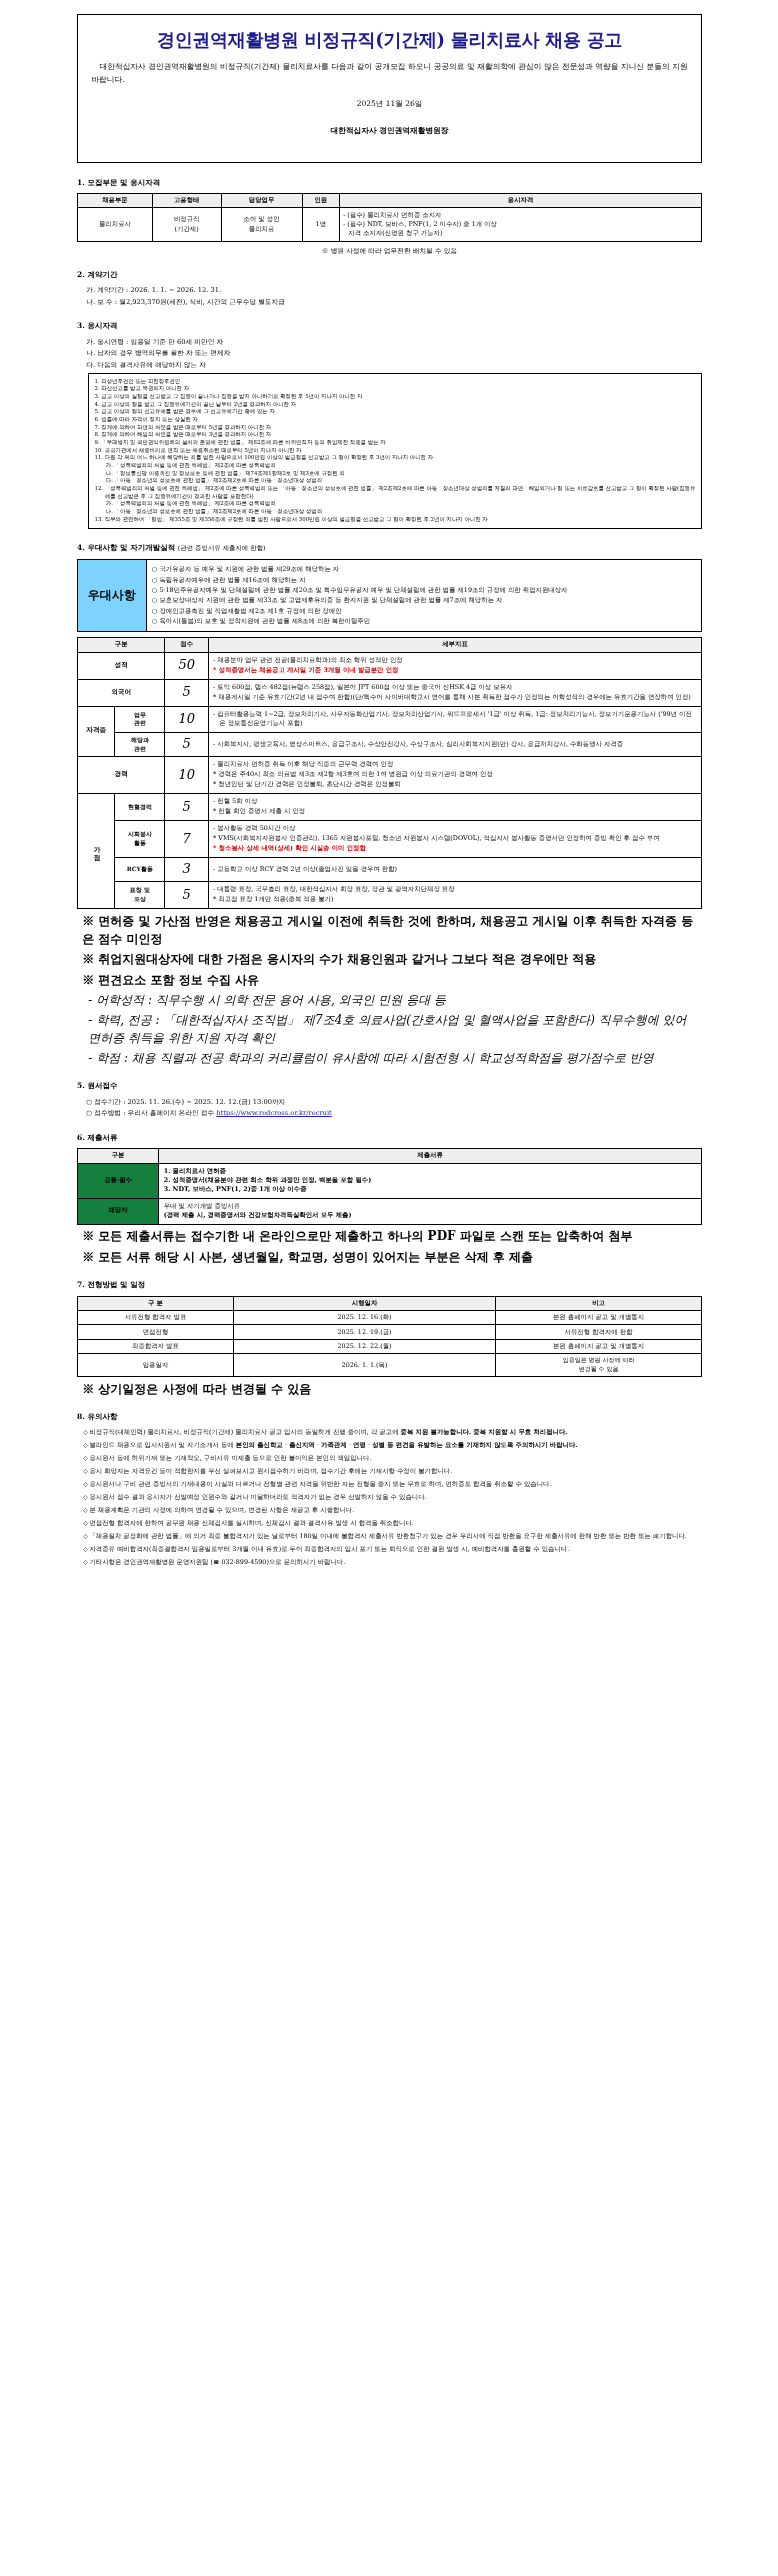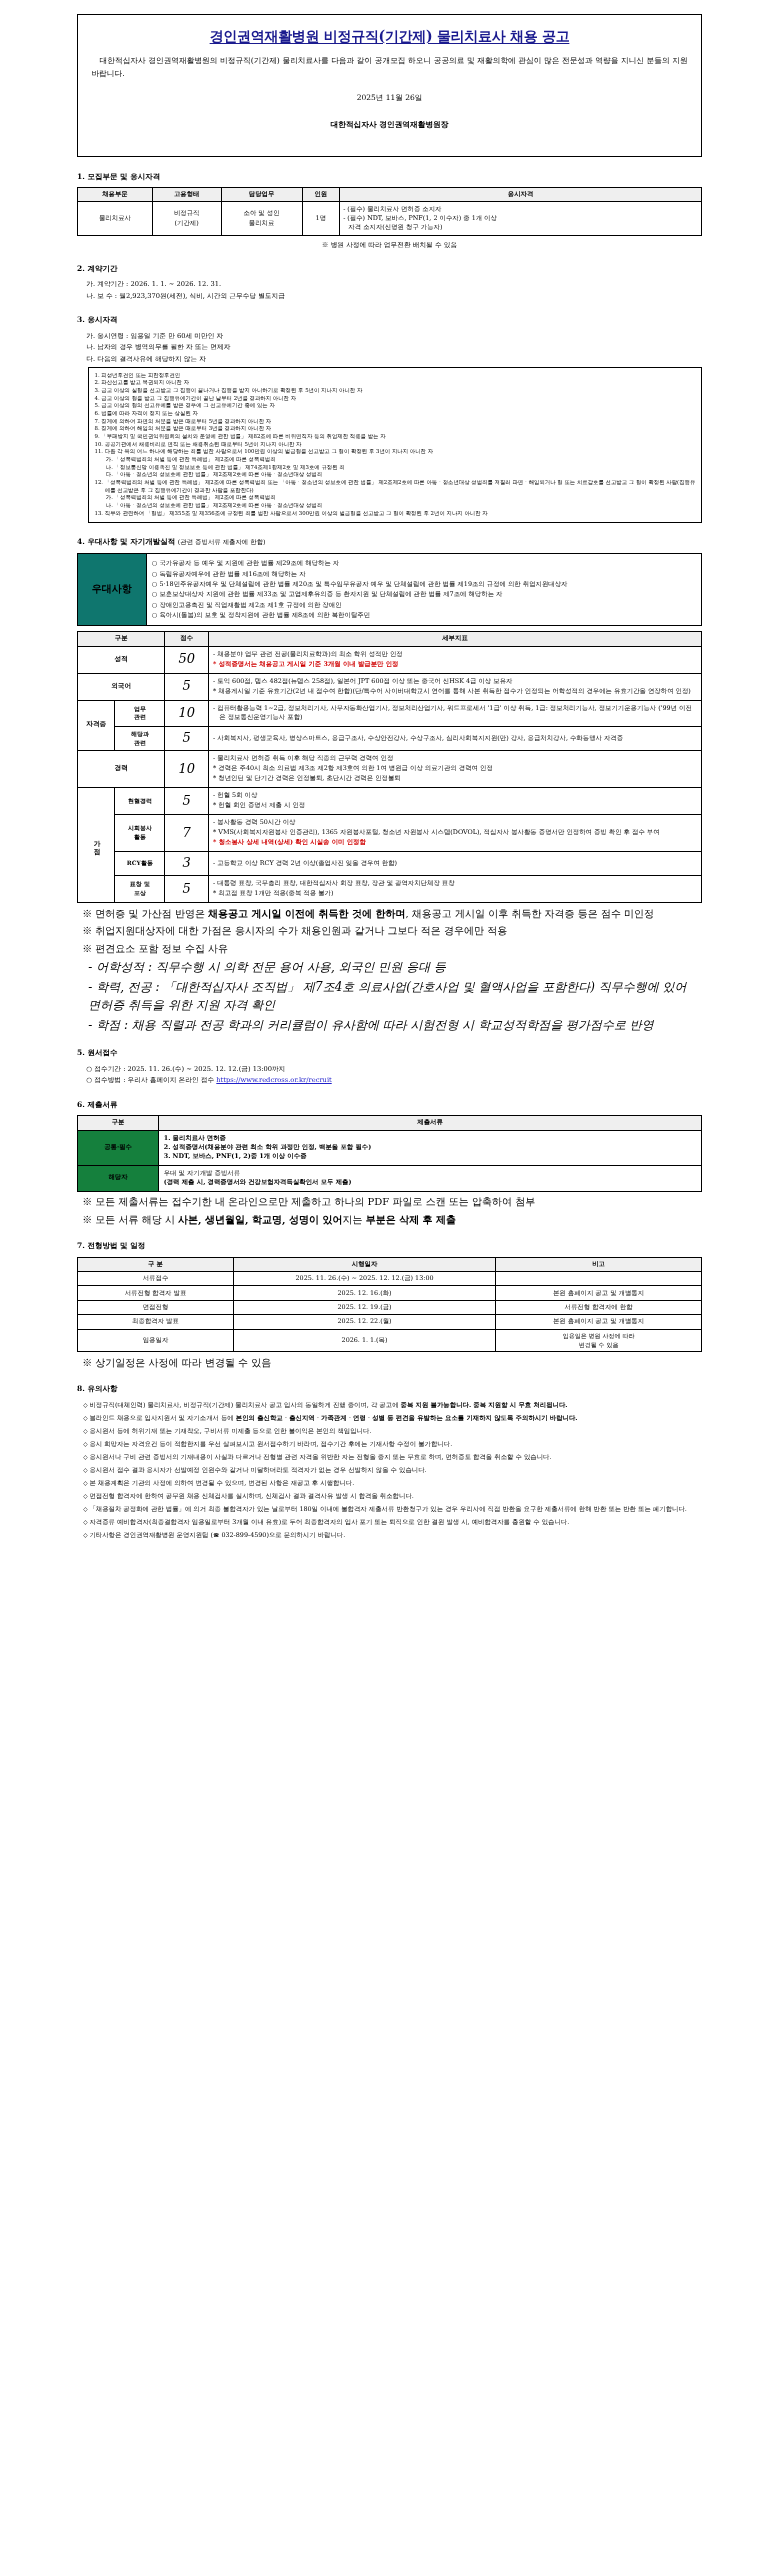--- a/index.html
+++ b/index.html
@@ -22,26 +22,25 @@
   }
 
   
   .title-box {
     border: 0.8px solid #000;
     padding: 7.2px 13.4px 9.3px 13.4px;
     margin-bottom: 4.1px;
   }
   .doc-title {
     text-align: center;
-    font-size: 14px;
+    font-size: 18px;
     font-weight: bold;
     color: #1b1b8f;
     letter-spacing: -0.3px;
     margin: 3.1px 0 7.2px 0;
-    text-decoration: underline;
     text-underline-offset: 2.1px;
   }
   .intro {
     font-size: 7.7px;
     line-height: 1.75;
     text-indent: 8.2px;
     text-align: justify;
     margin: 0 0 11.3px 0;
   }
   .sign-date {
@@ -60,21 +59,21 @@
   .sec-h {
     font-size: 7.5px;
     font-weight: bold;
     margin: 13.4px 0 5.2px 0;
   }
   .sec-h .sub {
     font-weight: normal;
     font-size: 6.4px;
   }
   .lvl1 { margin: 1.5px 0 1.5px 9.3px; font-size: 6.7px; }
-  .note  { margin: 2.6px 0 2.1px 5.2px; font-size: 10px; }
+  .note  { margin: 2.6px 0 2.1px 5.2px; font-size: 12px; font-weight: bold; }
   .note2 { margin: 2.1px 0 2.1px 11.3px; font-size: 12px; font-style: italic; }
   .ctr-note { text-align: center; font-size: 6.7px; margin: 4.1px 0 2.1px 0; }
   .red { color: #d00000; font-weight: bold; }
   .blue-link { color: #2222cc; text-decoration: underline; }
 
   
   table.grid {
     border-collapse: collapse;
     width: 100%;
     table-layout: fixed;
@@ -100,21 +99,21 @@
     padding: 3.6px 5.2px 4.6px 5.2px;
     margin: 3.1px 0 3.1px 11.3px;
     font-size: 5.4px;
     line-height: 1.42;
   }
   .frame-box .li { margin: 0 0 0 0; padding-left: 10.3px; text-indent: -10.3px; }
   .frame-box .li2 { margin: 0 0 0 11.3px; padding-left: 10.3px; text-indent: -10.3px; }
 
   
   .pref-tbl td { font-size: 6px; line-height: 1.5; margin-left: 26px; }
-  .pref-tbl .label { text-align: center; font-weight: bold; background: #0f766e; font-size: 10px; }
+  .pref-tbl .label { text-align: center; font-weight: bold; background: #7dd3fc; font-size: 12px; }
   .pref-tbl .body  { padding: 4.1px 5.2px; }
   .pref-tbl .body div { padding-left: 7.2px; text-indent: -7.2px; margin: 1px 0; }
 
   
   .score-tbl td, .score-tbl th { font-size: 6px; }
   .score-tbl .vcat { text-align: center; font-weight: bold; font-size: 6.7px; }
   .score-tbl .vnum { text-align: center; font-size: 13px; font-style: italic; }
   .score-tbl .det  { text-align: left; padding: 2.6px 4.1px; line-height: 1.5; }
   .score-tbl .det div { padding-left: 6.2px; text-indent: -6.2px; margin: 0.5px 0; }
   .vert {
@@ -402,25 +401,20 @@
         <col style="width:42%">
         <col style="width:33%">
       </colgroup>
     <tbody>
         <tr>
       <th>구 분</th>
       <th>시행일자</th>
       <th>비고</th>
     </tr>
     <tr>
-      <td>서류접수</td>
-      <td>2025. 11. 26.(수) ~ 2025. 12. 12.(금) 13:00</td>
-      <td></td>
-    </tr>
-    <tr>
       <td>서류전형 합격자 발표</td>
       <td>2025. 12. 16.(화)</td>
       <td>본원 홈페이지 공고 및 개별통지</td>
     </tr>
     <tr>
       <td>면접전형</td>
       <td>2025. 12. 19.(금)</td>
       <td>서류전형 합격자에 한함</td>
     </tr>
     <tr>

